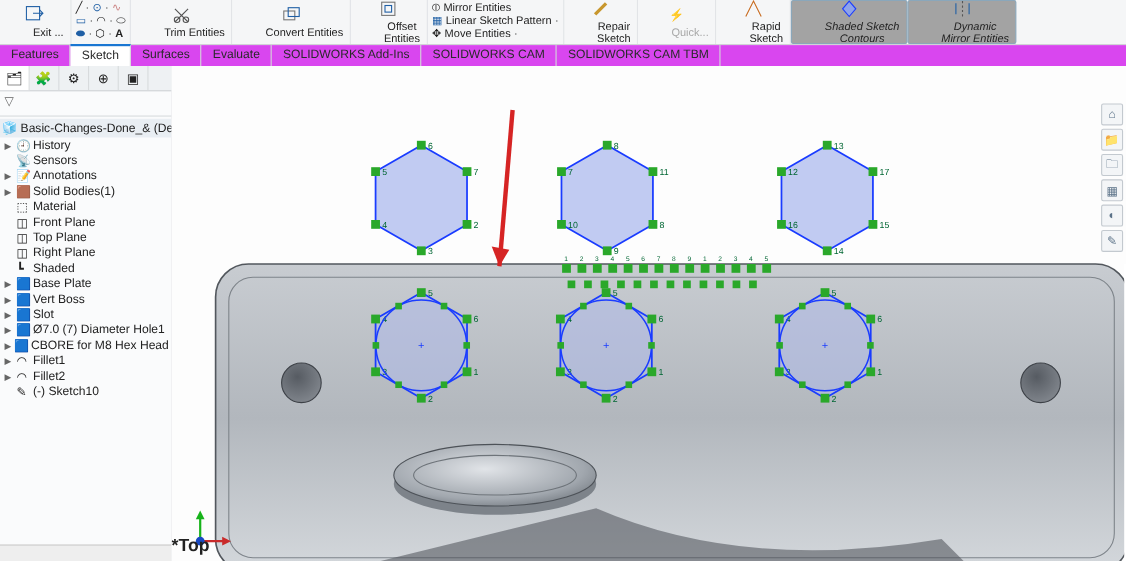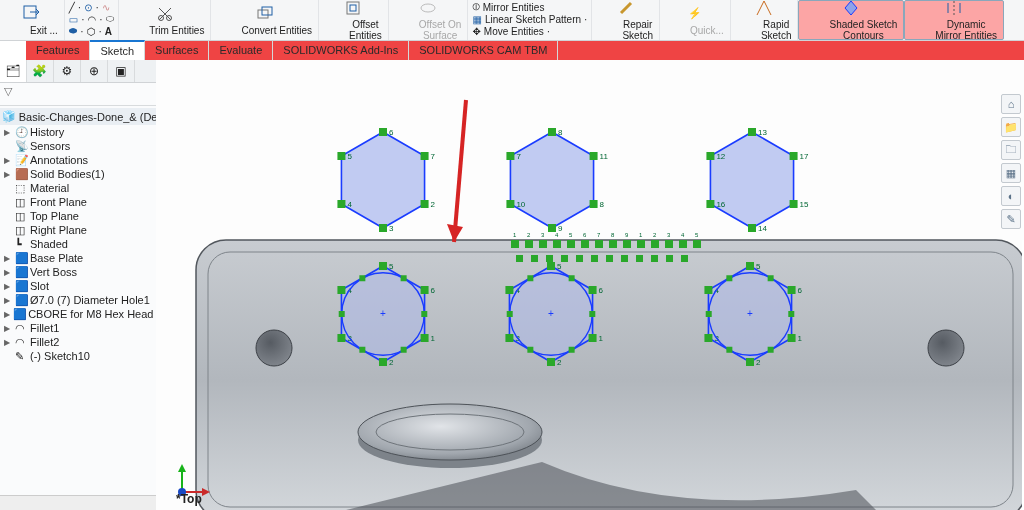--- a/index.html
+++ b/index.html
@@ -5,22 +5,22 @@
   html,body{margin:0;padding:0;width:1024px;height:510px;overflow:hidden;
     font-family:"Segoe UI",Arial,sans-serif;font-size:11px;color:#222;background:#fff;}
   .ribbon{display:flex;align-items:stretch;height:40px;background:#f5f6f7;border-bottom:1px solid #d0d3d6;}
   .ribbon .cmd{display:flex;flex-direction:column;align-items:center;justify-content:center;
     padding:2px 6px;border-right:1px solid #e2e4e7;min-width:38px;box-sizing:border-box;}
   .ribbon .cmd .ic{width:18px;height:18px;display:flex;align-items:center;justify-content:center;}
   .ribbon .cmd .lbl{font-size:10px;line-height:11px;text-align:center;white-space:nowrap;margin-top:2px;margin-left:24px;}
   .ribbon .mini{flex-direction:column;align-items:flex-start;justify-content:center;padding:1px 4px;}
   .ribbon .mini .row{display:flex;align-items:center;gap:3px;height:12px;font-size:10px;white-space:nowrap;}
   .cmd.disabled{color:#a8a8a8;}
-  .cmd.toggled{background:#fca5a5;border:1px solid #8aa7bb;border-radius:2px;}
-  .tabstrip{display:flex;height:20px;background:#ef4444;border-bottom:1px solid #c9cdd0;margin-left:26px;}
+  .cmd.toggled{background:#a3a3a3;border:1px solid #8aa7bb;border-radius:2px;font-style:italic;}
+  .tabstrip{display:flex;height:20px;background:#d946ef;border-bottom:1px solid #c9cdd0;}
   .tab{padding:3px 10px;border-right:1px solid #d4d7d9;font-size:11px;color:#2a2a2a;}
   .tab.active{background:#fff;border-top:2px solid #1976d2;margin-top:-1px;}
   .viewbar{position:absolute;top:63px;left:50%;transform:translateX(-50%);
     display:flex;gap:10px;padding:2px 8px;color:#5b7b96;}
   .viewbar span{font-size:14px;}
   .mgr{position:absolute;left:0;top:60px;width:156px;bottom:0;background:#fafbfc;
     border-right:1px solid #d0d3d6;display:flex;flex-direction:column;}
   .mgr-tabs{display:flex;height:22px;border-bottom:1px solid #d0d3d6;background:#eef1f3;}
   .mgr-tabs div{width:26px;display:flex;align-items:center;justify-content:center;
     border-right:1px solid #d8dbdd;font-size:12px;}
@@ -30,21 +30,21 @@
   .tree .tnode .exp{width:8px;color:#666;font-size:8px;}
   .tree .tnode .tic{width:12px;height:12px;display:inline-block;}
   .tree .root{font-weight:400;background:#e9eef3;padding:2px 2px;}
   .scroll{height:14px;background:#eee;border-top:1px solid #ccc;}
   .edge-tools{position:absolute;right:3px;top:94px;display:flex;flex-direction:column;gap:3px;}
   .edge-tools div{width:18px;height:18px;border:1px solid #c3c9cf;background:#f3f5f7;border-radius:2px;
     display:flex;align-items:center;justify-content:center;font-size:11px;color:#5b7288;}
   .canvas{position:absolute;left:156px;right:0;top:60px;bottom:0;background:#fdfdfd;overflow:hidden;}
   svg.scene{position:absolute;inset:0;}
   .triad{position:absolute;left:12px;bottom:8px;}
-  .viewlbl{position:absolute;left:20px;bottom:4px;font-weight:bold;font-size:12px;}
+  .viewlbl{position:absolute;left:0;bottom:4px;font-weight:bold;font-size:16px;}
   .winbtn{position:absolute;right:6px;top:60px;display:flex;gap:8px;color:#7a8a97;font-size:11px;}
 </style>
 </head>
 <body>
 
 <div class="ribbon">
   <div class="cmd">
     <div class="ic">
         <svg width="18" height="18">
           <rect x="1" y="1" width="12" height="12" fill="none" stroke="#1f5fa5"></rect>
@@ -97,29 +97,20 @@
   </div>
   <div class="cmd">
     <div class="ic">
         <svg width="18" height="18">
           <rect x="3" y="3" width="12" height="12" fill="none" stroke="#777"></rect>
           <rect x="6" y="6" width="6" height="6" fill="none" stroke="#1f5fa5"></rect>
         </svg>
       </div>
     <div class="lbl" style="white-space:pre">Offset
 Entities</div>
-  </div>
-  <div class="cmd disabled">
-    <div class="ic">
-        <svg width="18" height="18">
-          <ellipse cx="9" cy="9" rx="7" ry="4" fill="none" stroke="#bbb"></ellipse>
-        </svg>
-      </div>
-    <div class="lbl" style="white-space:pre">Offset On
-Surface</div>
   </div>
   <div class="mini" style="border-right:1px solid #e2e4e7;">
     <div class="row">
         <span>⦶</span>
         <span>Mirror Entities</span>
       </div>
     <div class="row">
         <span style="color:#1f5fa5">▦</span>
         <span>Linear Sketch Pattern</span>
         <span>·</span>
@@ -172,20 +163,21 @@
 Mirror Entities</div>
   </div>
 </div>
 
 <div class="tabstrip">
   <div class="tab">Features</div>
   <div class="tab active">Sketch</div>
   <div class="tab">Surfaces</div>
   <div class="tab">Evaluate</div>
   <div class="tab">SOLIDWORKS Add-Ins</div>
+  <div class="tab">SOLIDWORKS CAM</div>
   <div class="tab">SOLIDWORKS CAM TBM</div>
 </div>
 
 <div class="winbtn">
   <span>—</span>
   <span>▢</span>
   <span>✕</span>
 </div>
 
 <div class="viewbar">

